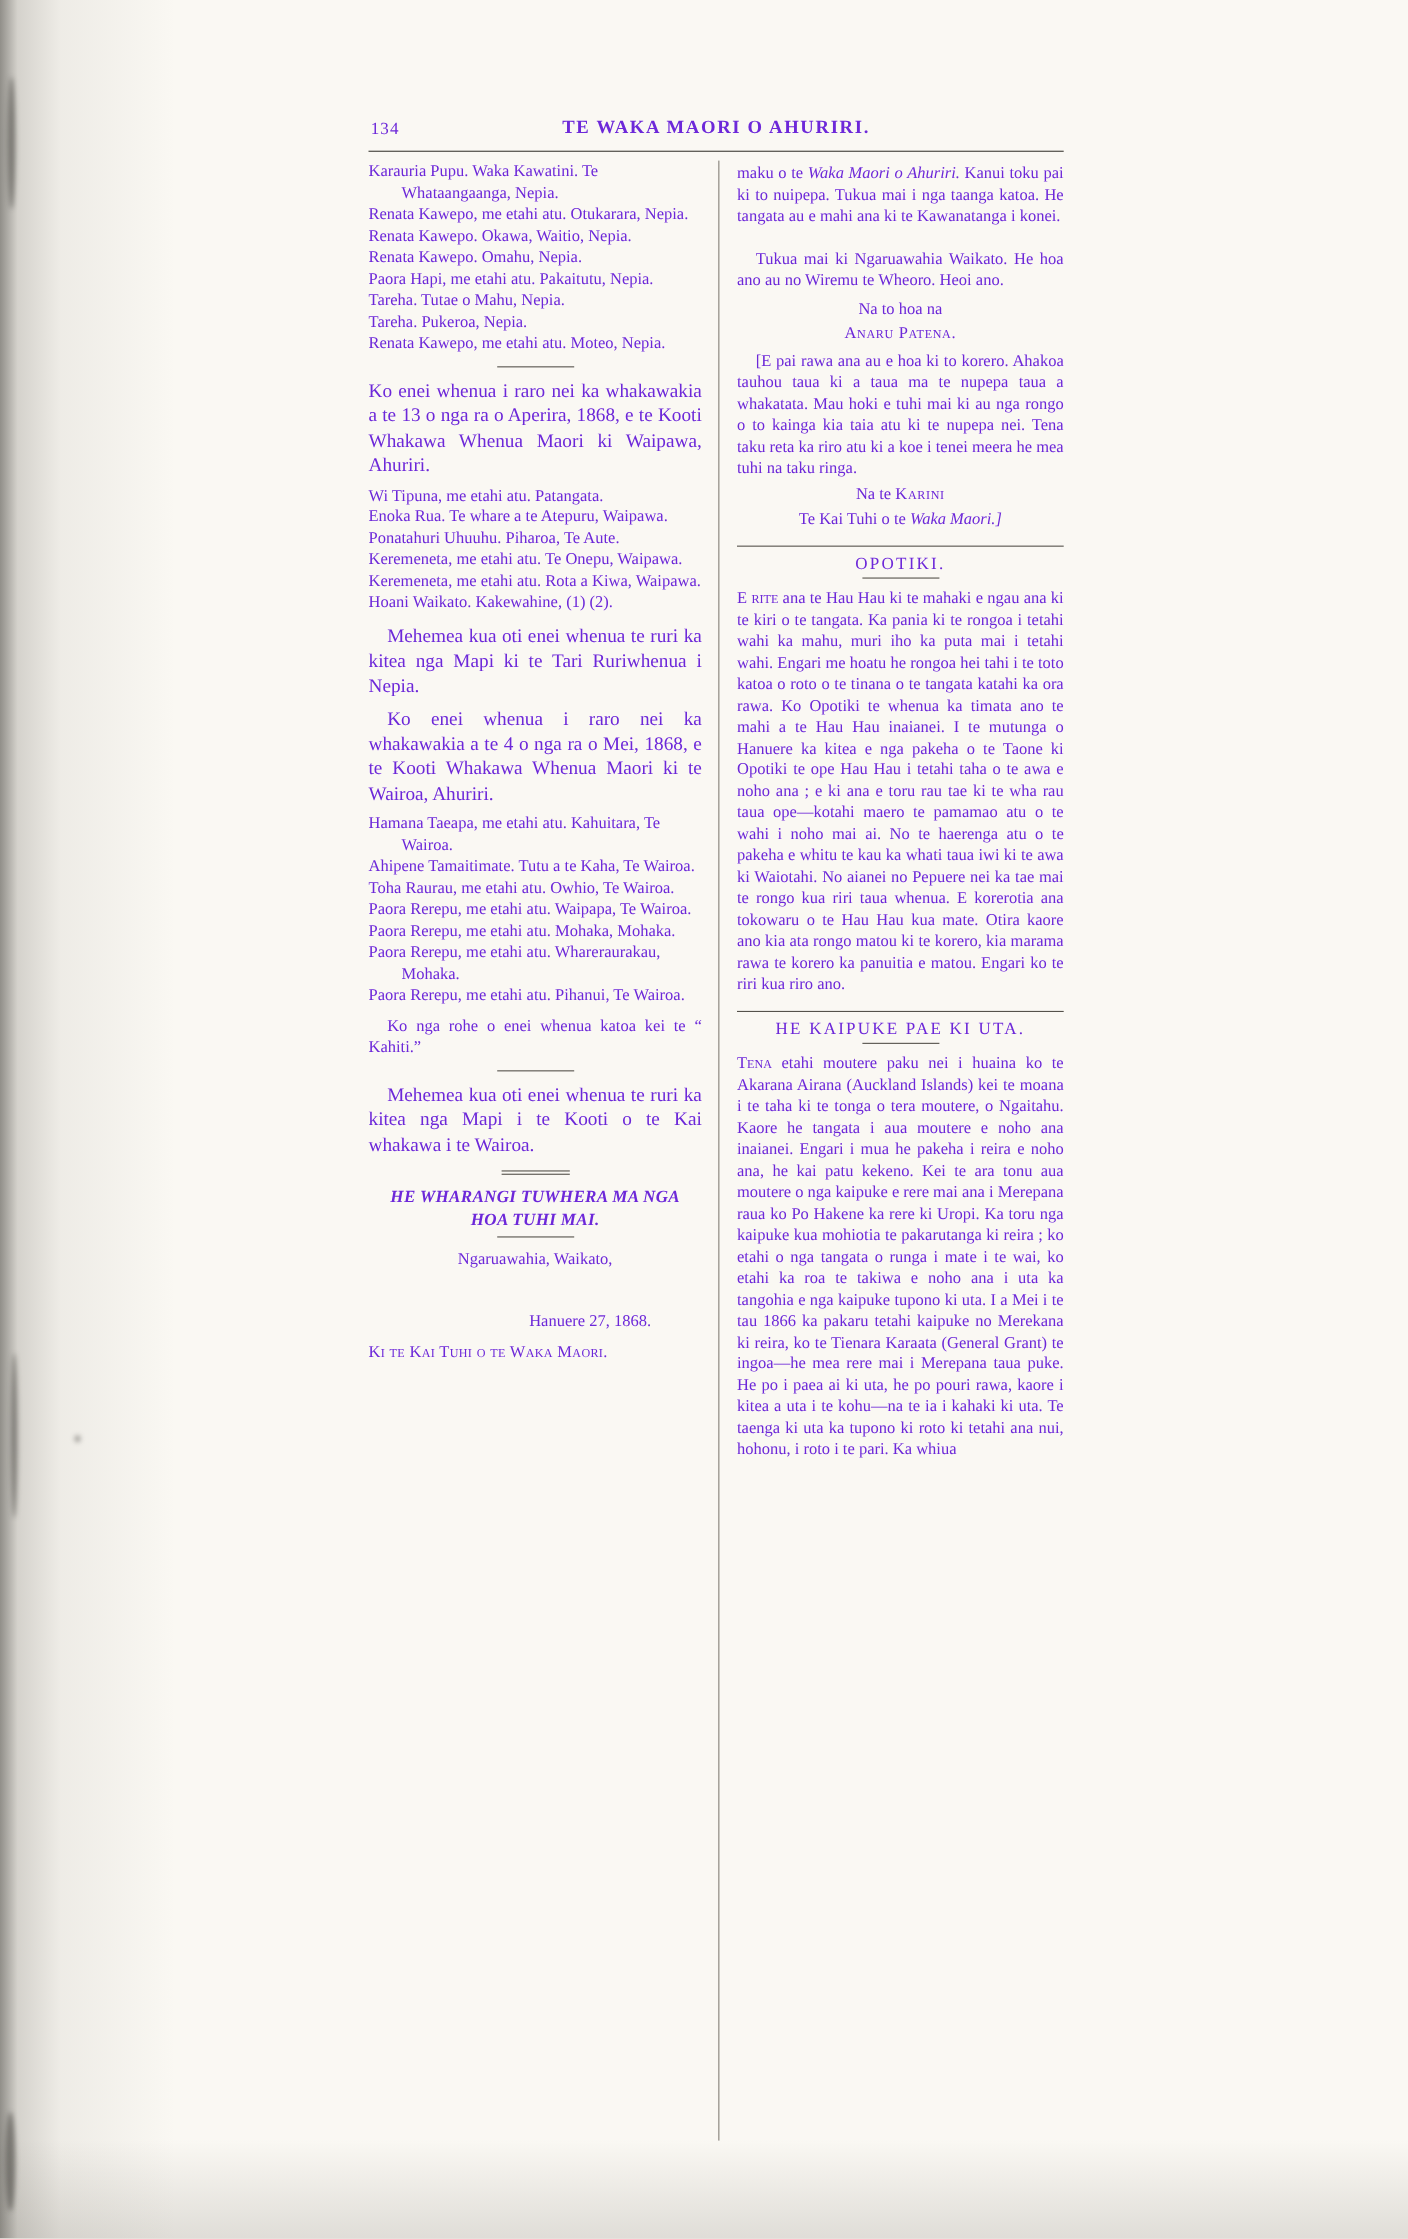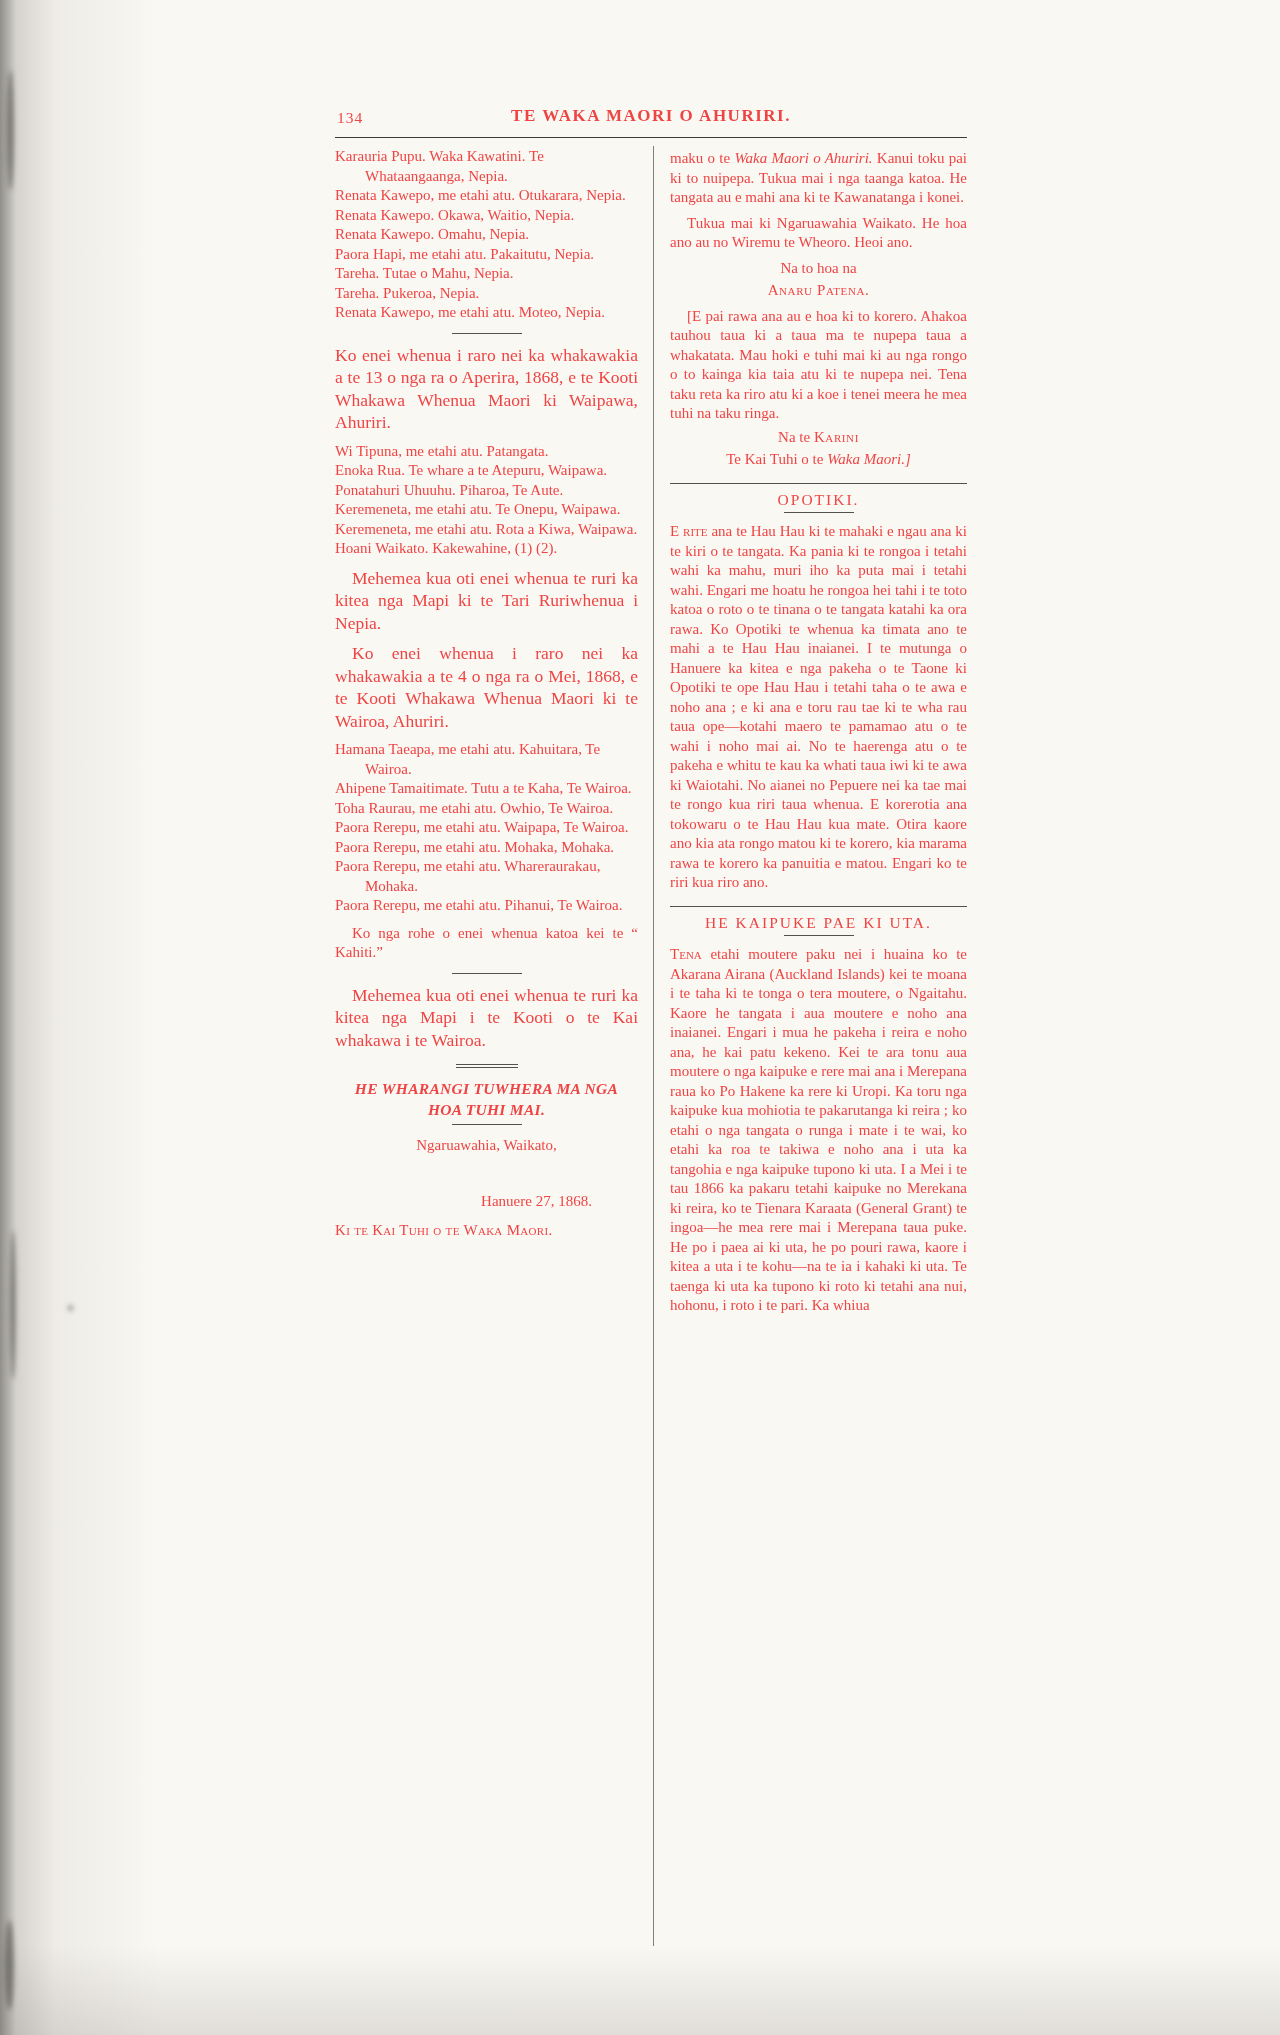--- a/index.html
+++ b/index.html
@@ -4,21 +4,21 @@
 <title>Document</title>
 <style>
   * { box-sizing: border-box; }
   html, body { margin:0; padding:0; }
   body { background:#c9c6bf; font-family:"Liberation Serif","DejaVu Serif",serif; }
 
   .page {
     position:relative;
     width:1280px; height:2035px;
     background:#faf8f3;
-    color:#ef4444;
+    color:#6d28d9;
     overflow:hidden;
   }
   .edge-left {
     position:absolute; left:0; top:0; bottom:0; width:160px;
     background:linear-gradient(90deg,
       rgba(58,56,50,.55) 0px,
       rgba(115,111,103,.28) 16px,
       rgba(165,161,152,.14) 55px,
       rgba(200,196,188,0) 160px);
     pointer-events:none;
@@ -150,21 +150,21 @@
           <span class="dl2">Hanuere 27, 1868.</span>
         </div>
 
         <p class="salutation sc">Ki te Kai Tuhi o te Waka Maori.</p>
 
       </div>
 
       <div class="col col-right">
         <p class="para-plain"><span>maku o te </span><i>Waka Maori o Ahuriri.</i><span>  Kanui toku pai ki to nuipepa.  Tukua mai i nga taanga katoa.  He tangata au e mahi ana ki te Kawanatanga i konei.</span></p>
 
-        <p class="para-plain pindent" style="margin-top:6px;">Tukua mai ki Ngaruawahia Waikato. He hoa ano au no Wiremu te Wheoro. Heoi ano.</p>
+        <p class="para-plain pindent" style="margin-top:19px;">Tukua mai ki Ngaruawahia Waikato. He hoa ano au no Wiremu te Wheoro. Heoi ano.</p>
 
         <p class="sig" style="margin-top:6px;">Na to hoa na</p>
         <p class="sig sc signame">Anaru Patena.</p>
 
         <p class="para-plain pindent" style="margin-top:6px;">[E pai rawa ana au e hoa ki to korero. Ahakoa tauhou taua ki a taua ma te nupepa taua a whakatata.  Mau hoki e tuhi mai ki au nga rongo o to kainga kia taia atu ki te nupepa nei.  Tena taku reta ka riro atu ki a koe i tenei meera he mea tuhi na taku ringa.</p>
 
         <p class="sig" style="margin-top:4px;"><span>Na te </span><span class="sc signame">Karini</span></p>
         <p class="sig"><span>Te Kai Tuhi o te </span><i>Waka Maori.]</i></p>
 
         <div class="rule-full"></div>

